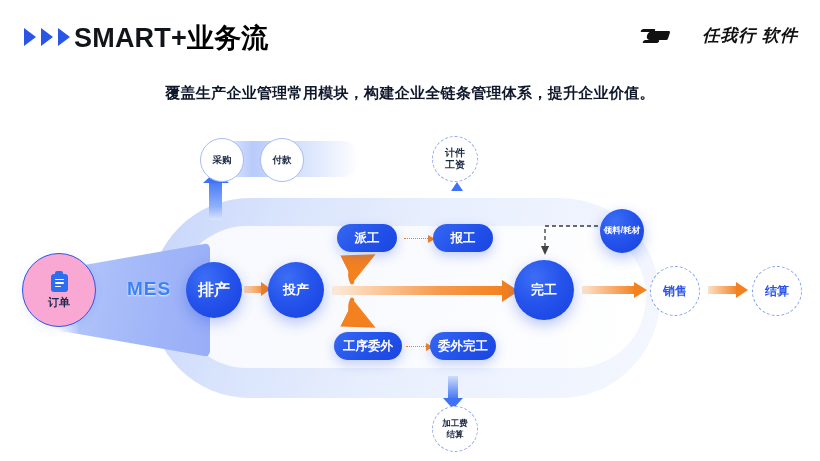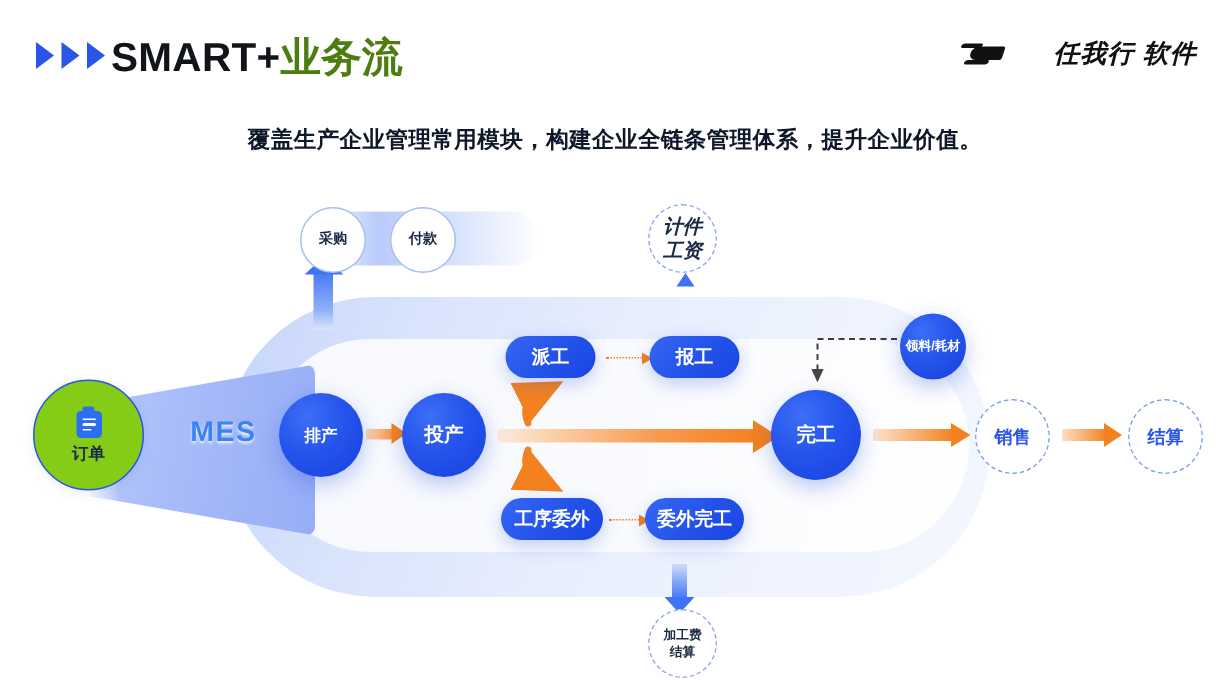--- a/index.html
+++ b/index.html
@@ -9,21 +9,21 @@
     font-family:"Liberation Sans","DejaVu Sans",sans-serif;
     -webkit-font-smoothing:antialiased;
   }
   .stage{position:absolute;left:0;top:0;width:820px;height:461px;}
 
   
   .hdr-triangles{position:absolute;left:24px;top:28px;display:flex;gap:5px;align-items:center;}
   .tri{width:0;height:0;border-top:9px solid transparent;border-bottom:9px solid transparent;border-left:12px solid #2b54e8;}
   .hdr-title{position:absolute;left:74px;top:20px;font-size:27px;font-weight:700;letter-spacing:.2px;white-space:nowrap;}
   .hdr-title .en{color:#111419;}
-  .hdr-title .cn{color:#4d7c0f;}
+  .hdr-title .cn{color:#000000;}
 
   .logo{position:absolute;right:22px;top:24px;display:flex;align-items:center;gap:25px;}
   .logo-swoosh{position:relative;width:36px;height:14px;}
   .logo-swoosh i{position:absolute;background:#111;display:block;}
   .logo-swoosh .b1{left:6px;top:2px;width:22px;height:9px;border-radius:9px 3px 3px 9px;transform:skewX(-18deg);}
   .logo-swoosh .b2{left:0px;top:0px;width:14px;height:3px;border-radius:3px;transform:skewX(-30deg);}
   .logo-swoosh .b3{left:2px;top:11px;width:16px;height:3px;border-radius:3px;transform:skewX(-30deg);}
   .logo-text{font-size:17px;font-weight:700;font-style:italic;color:#111;letter-spacing:1px;white-space:nowrap;}
 
   
@@ -57,39 +57,39 @@
     position:absolute;left:104px;top:278px;width:90px;text-align:center;
     font-size:19px;font-weight:800;color:#3b82f6;letter-spacing:1px;
     text-shadow:0 1px 2px rgba(255,255,255,.9);
   }
 
   
   .node{position:absolute;display:flex;align-items:center;justify-content:center;text-align:center;}
 
   .circle-order{
     left:22px;top:253px;width:72px;height:72px;border-radius:50%;
-    background:#84cc16;border:1.4px solid #2b54e8;
+    background:#f9a8d4;border:1.4px solid #2b54e8;
     flex-direction:column;gap:3px;
     box-shadow:0 2px 8px rgba(43,84,232,.10);
   }
   .clip-icon{width:17px;height:21px;position:relative;}
   .clip-icon .body{position:absolute;left:0;top:3px;width:17px;height:18px;border-radius:3px;background:#2b6ef0;}
   .clip-icon .tab{position:absolute;left:4.5px;top:0px;width:8px;height:5px;border-radius:2px;background:#2b6ef0;}
   .clip-icon .l1,.clip-icon .l2,.clip-icon .l3{position:absolute;background:#fff;height:1.6px;border-radius:1px;left:4px;}
   .clip-icon .l1{top:8px;width:9px;}
   .clip-icon .l2{top:11.6px;width:9px;}
   .clip-icon .l3{top:15.2px;width:6px;}
   .order-label{font-size:11px;color:#1b2a4a;font-weight:600;}
 
   .c-blue{
     border-radius:50%;color:#fff;font-weight:700;
     background:radial-gradient(circle at 34% 28%,#3d6ef5 0%,#2554ec 45%,#1740dd 100%);
     box-shadow:0 5px 14px rgba(30,72,220,.30);
   }
-  .n-paichan{left:186px;top:262px;width:56px;height:56px;font-size:11px;}
+  .n-paichan{left:186px;top:262px;width:56px;height:56px;font-size:16px;}
   .n-touchan{left:268px;top:262px;width:56px;height:56px;font-size:13px;}
   .n-wangong{left:514px;top:260px;width:60px;height:60px;font-size:13px;}
   .n-lingliao{left:600px;top:209px;width:44px;height:44px;font-size:8.5px;}
 
   .pill{
     border-radius:18px;color:#fff;font-weight:700;font-size:12.5px;
     background:linear-gradient(135deg,#3667f2 0%,#2150e9 60%,#1a45e0 100%);
     box-shadow:0 4px 12px rgba(30,72,220,.26);
   }
   .n-paigong{left:337px;top:224px;width:60px;height:28px;}
@@ -103,21 +103,21 @@
   }
   .n-xiaoshou{left:650px;top:266px;width:48px;height:48px;}
   .n-jiesuan{left:752px;top:266px;width:48px;height:48px;}
 
   .c-thin{
     border-radius:50%;background:#fff;border:1.1px dashed #8fa8f2;
     color:#1d2a44;font-weight:600;flex-direction:column;line-height:1.25;
   }
   .n-caigou{left:200px;top:138px;width:42px;height:42px;font-size:9.5px;border-style:solid;border-color:#a8bcf5;}
   .n-fukuan{left:260px;top:138px;width:42px;height:42px;font-size:9.5px;border-style:solid;border-color:#a8bcf5;}
-  .n-jijian{left:432px;top:136px;width:44px;height:44px;font-size:13px;font-style:italic;}
+  .n-jijian{left:432px;top:136px;width:44px;height:44px;font-size:10px;}
   .n-jiagong{left:432px;top:406px;width:44px;height:44px;font-size:8.5px;}
 
   .pill-bar{
     position:absolute;left:206px;top:141px;width:154px;height:36px;border-radius:18px;
     background:linear-gradient(90deg,rgba(232,238,253,0) 0%,#b9cbfb 30%,#cfdcfc 55%,rgba(240,244,254,0) 100%);
   }
 
   
   .arr-up-big{
     position:absolute;left:209px;top:182px;width:13px;height:38px;

